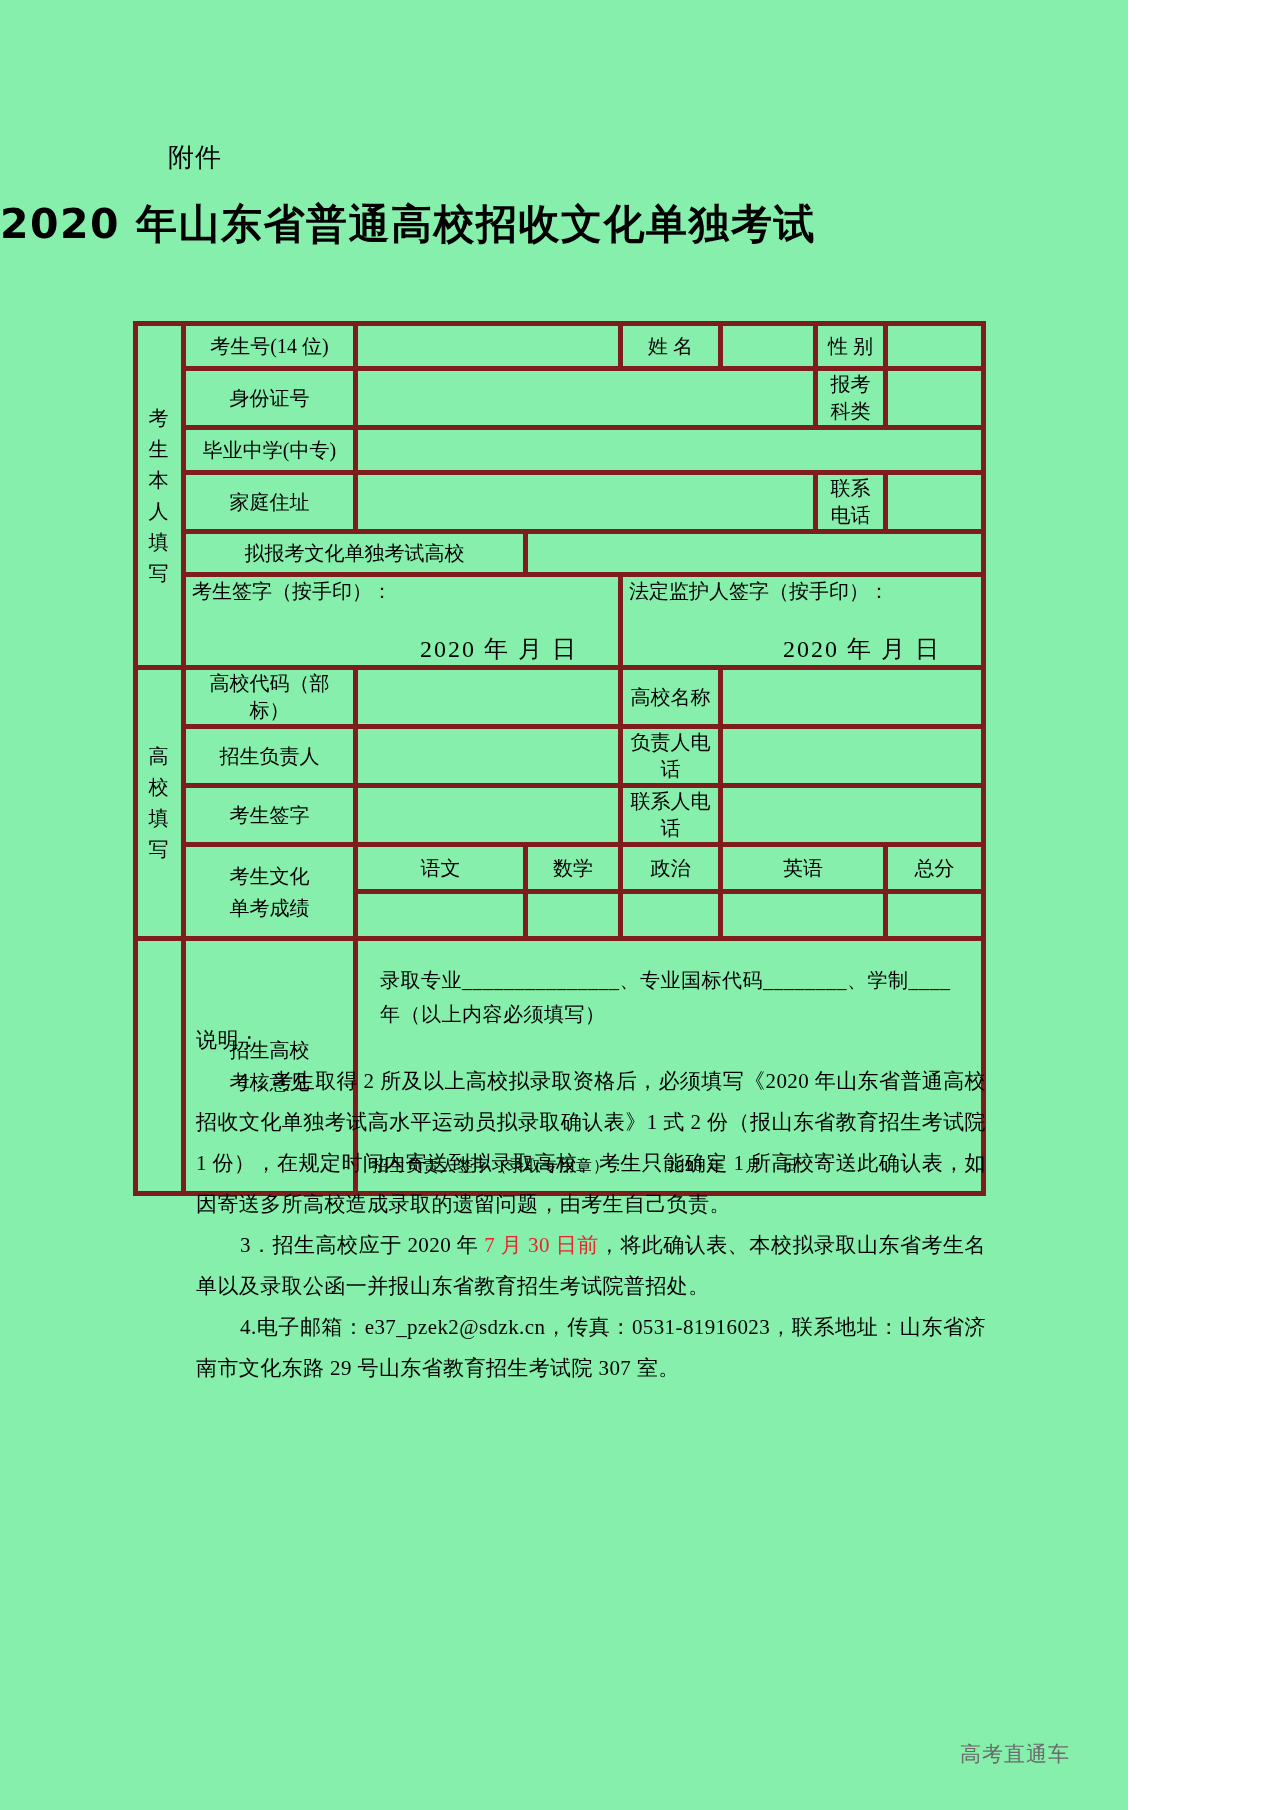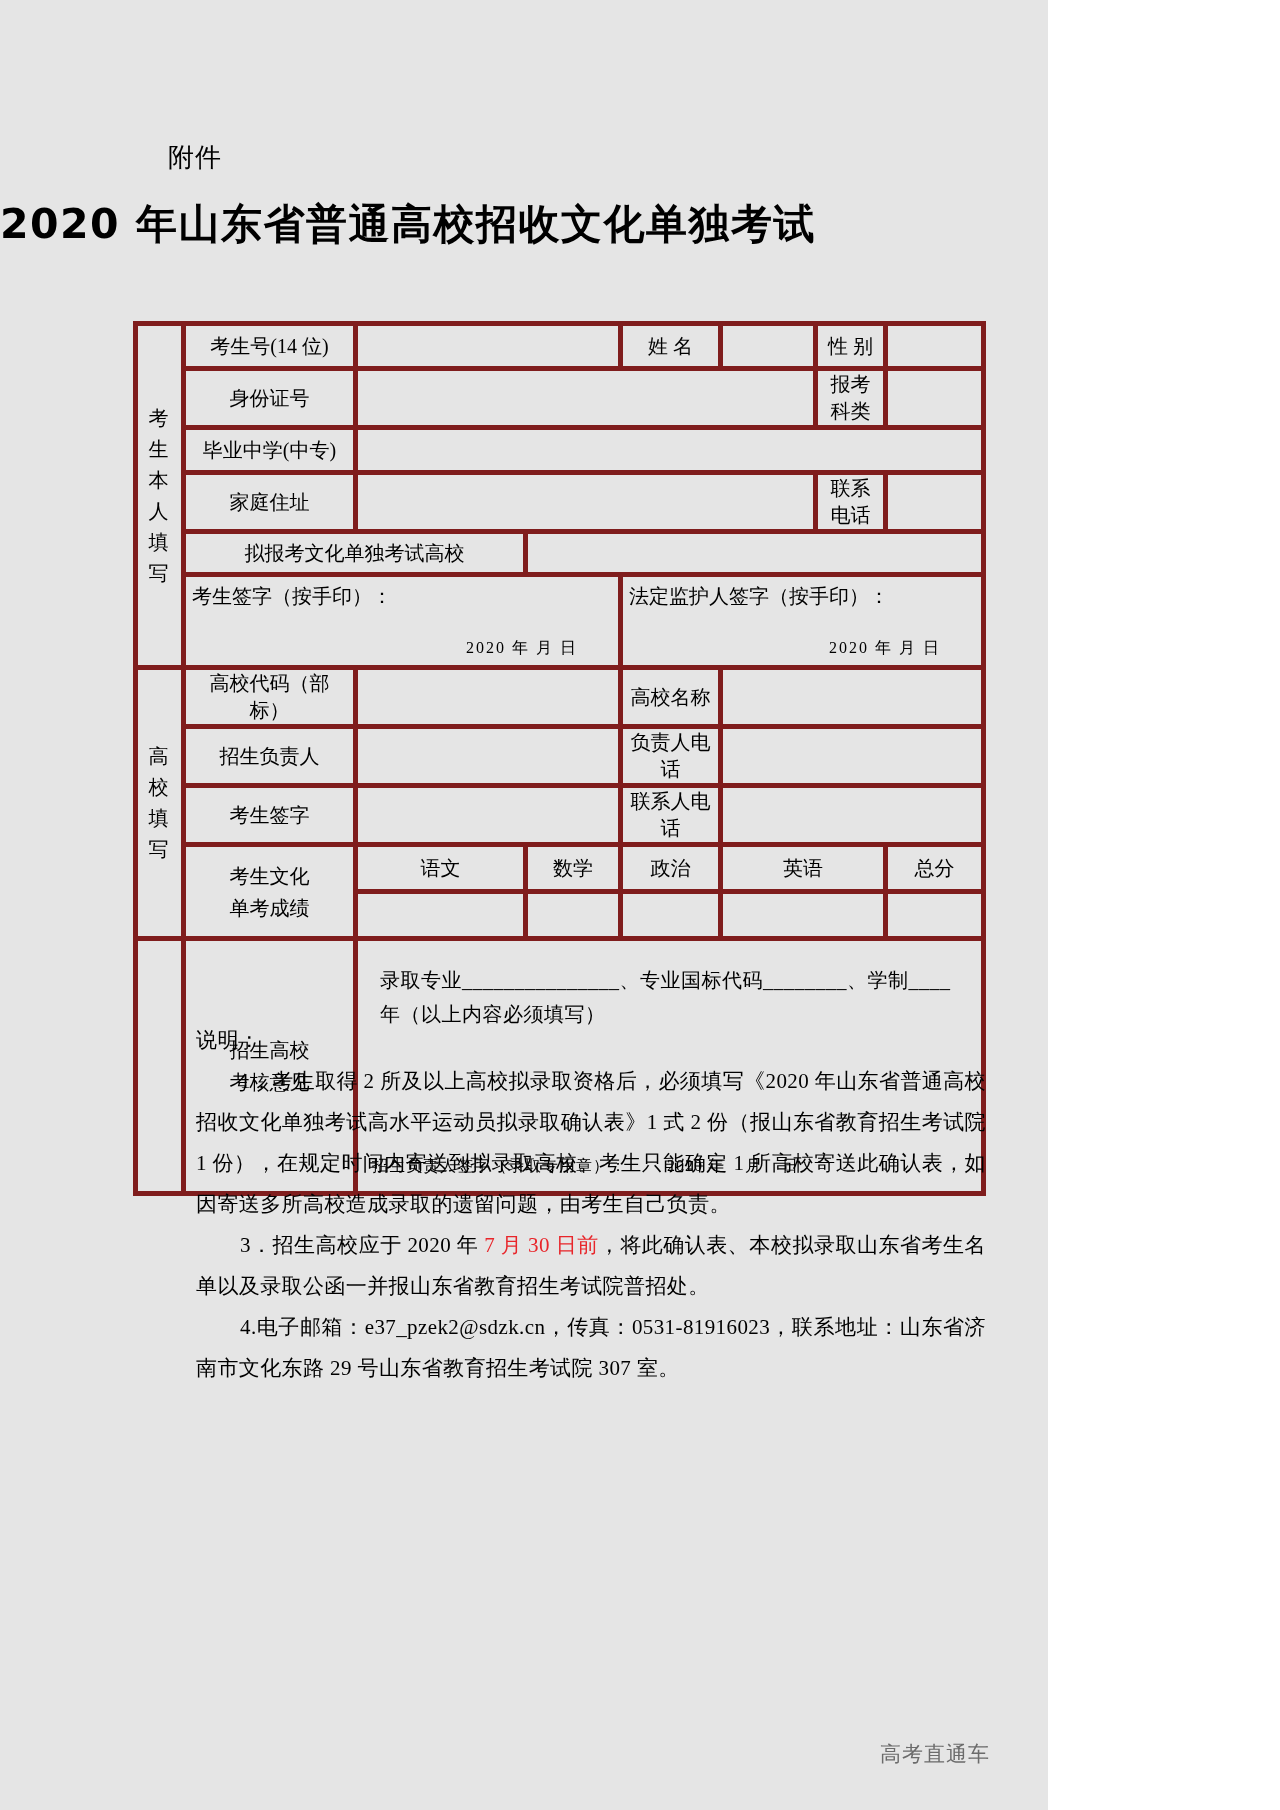--- a/index.html
+++ b/index.html
@@ -11,23 +11,23 @@
     width: 1280px;
     height: 1810px;
     position: relative;
     font-family: "Liberation Serif", "DejaVu Serif", serif;
     color: #000000;
     overflow: hidden;
   }
   .page {
     position: absolute;
     left: 0; top: 0;
-    width: 1048px;
+    width: 1128px;
     height: 1810px;
-    background: #e5e5e5;
+    background: #86efac;
   }
   .attach-label {
     position: absolute;
     left: 168px;
     top: 140px;
     font-size: 26px;
     letter-spacing: 1px;
     font-family: "Liberation Serif", "DejaVu Serif", serif;
   }
   .title-block {
@@ -83,21 +83,21 @@
   .blank { }
 
   .sig-cell {
     height: 88px;
     vertical-align: top;
     padding-top: 8px;
   }
   .sig-top { font-size: 20px; }
   .sig-date {
     text-align: right;
-    font-size: 16px;
+    font-size: 24px;
     padding-right: 34px;
     margin-top: 28px;
     letter-spacing: 2px;
   }
   .scores-label {
     text-align: center;
     font-size: 20px;
     line-height: 32px;
   }
   .opinion-cell {

